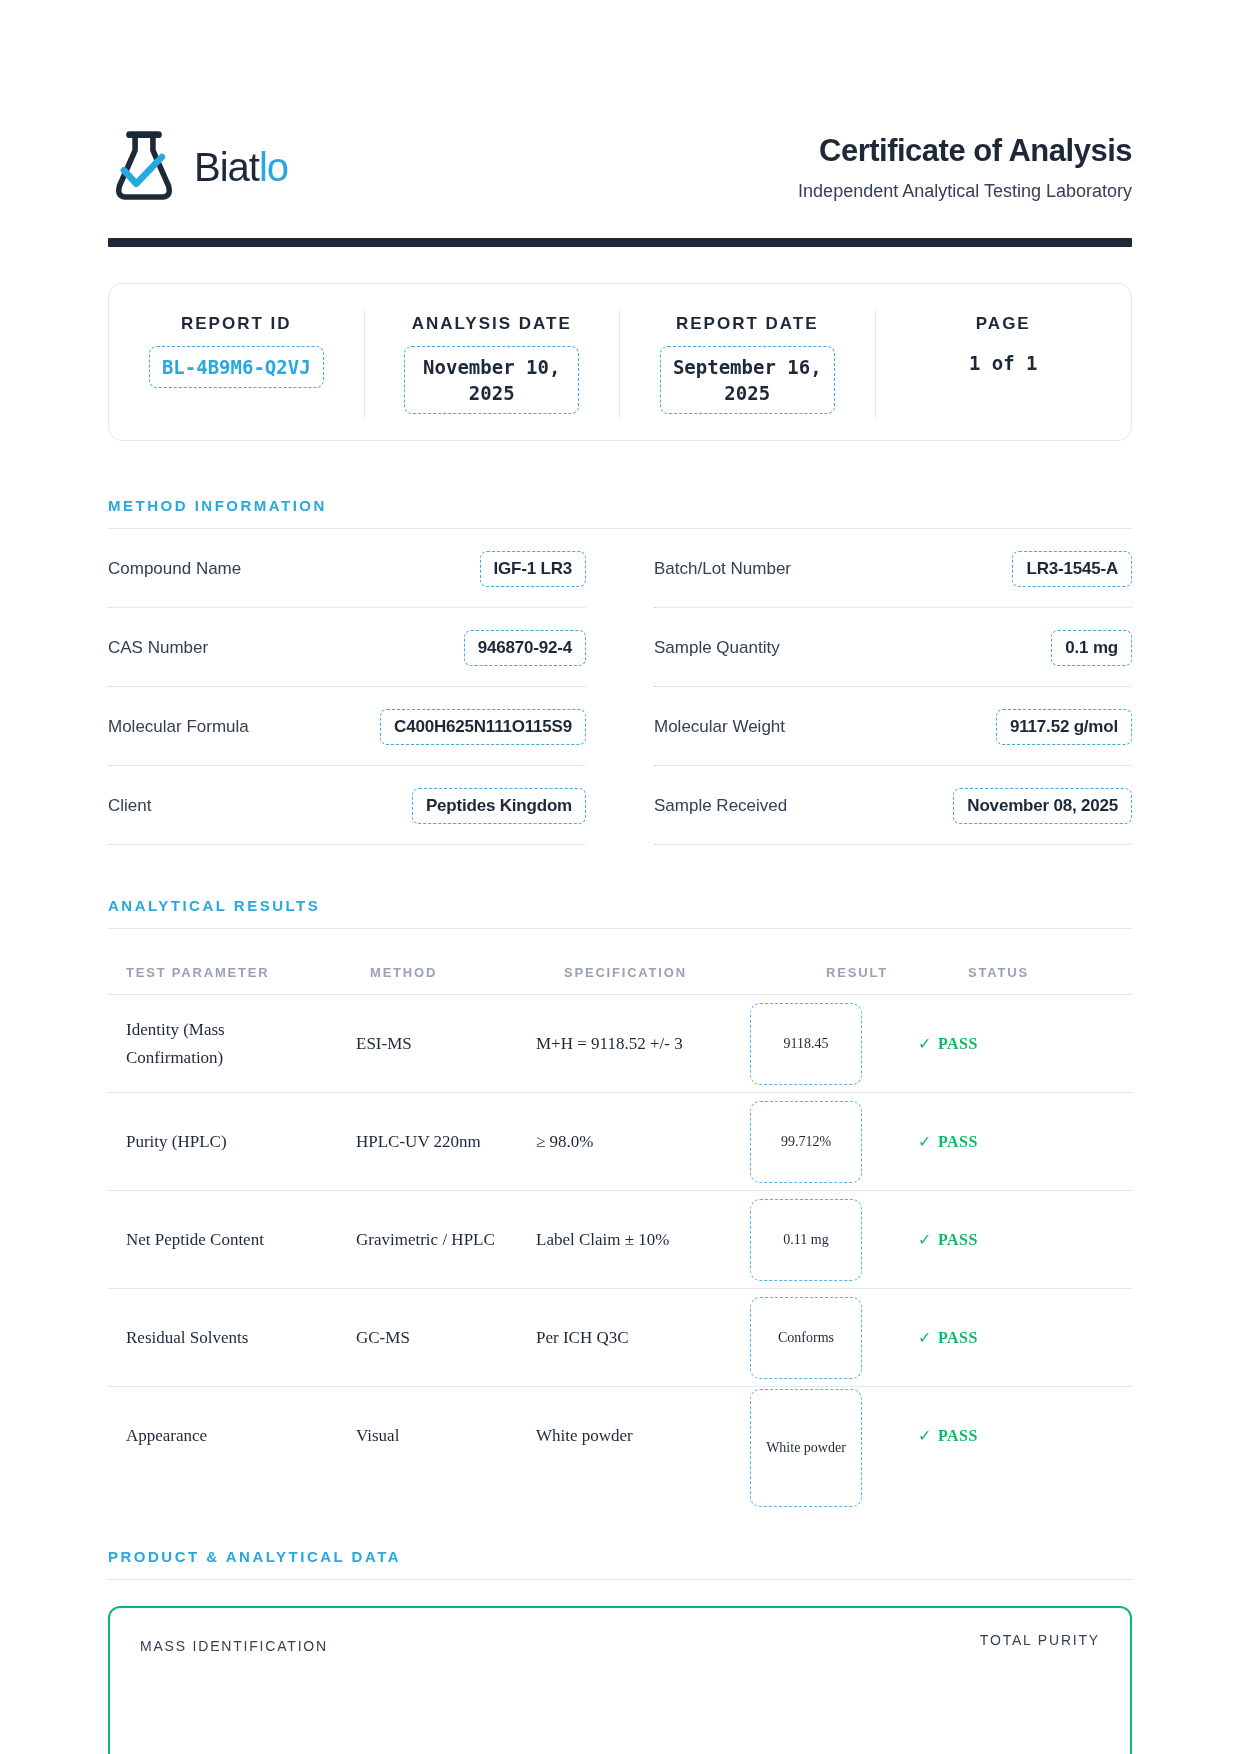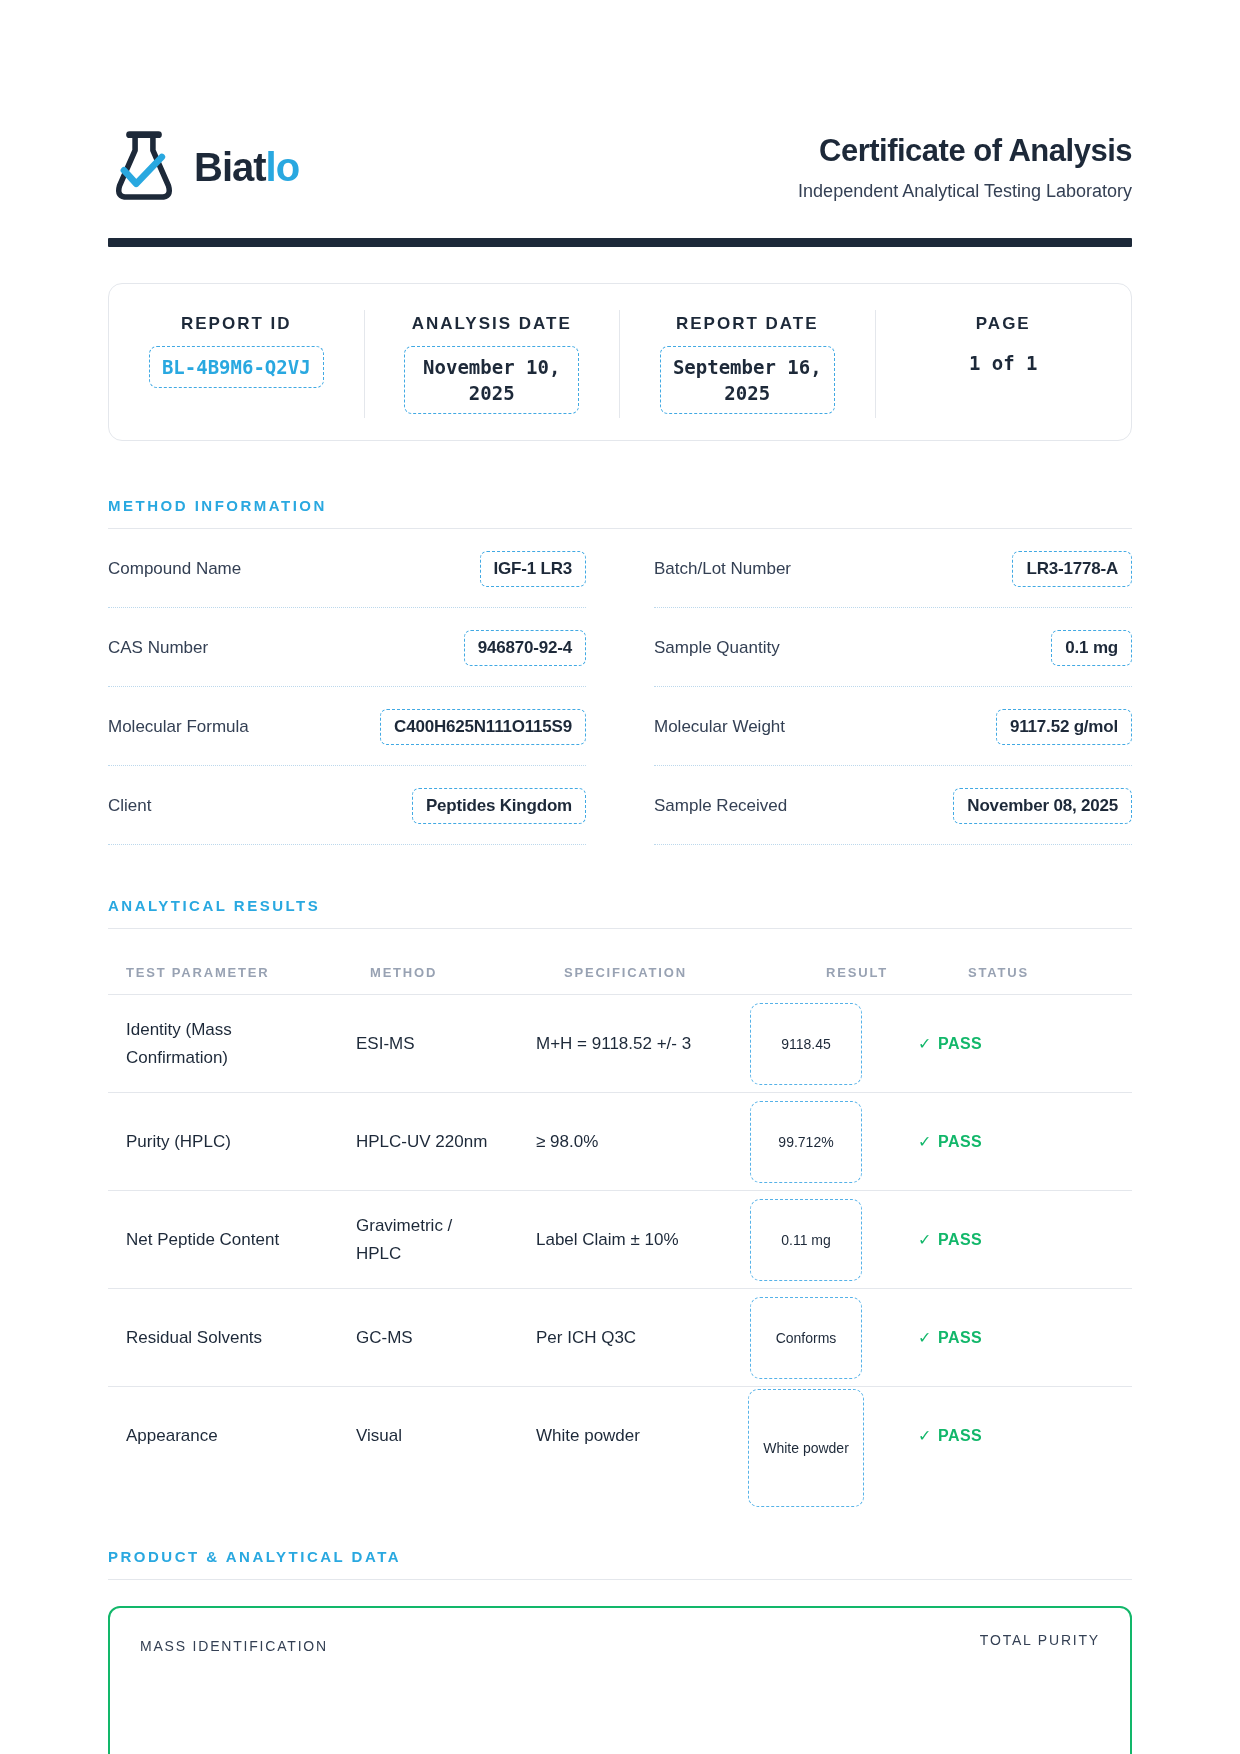--- a/index.html
+++ b/index.html
@@ -4,21 +4,21 @@
 <style>
   * { margin:0; padding:0; box-sizing:border-box; }
   html,body { width:1240px; height:1754px; overflow:hidden; background:#ffffff;
     font-family:"Liberation Sans", sans-serif; color:#1d2939; }
   .page { width:1240px; height:1754px; padding:0 108px; position:relative; overflow:hidden; }
 
   
   .header { display:flex; justify-content:space-between; align-items:center; padding-top:128px; }
   .brand { display:flex; align-items:center; gap:14px; }
   .brand-icon svg { display:block; }
-  .brand-name { font-size:40px; font-weight:700; letter-spacing:-1px; }
+  .brand-name { font-size:40px; font-weight:400; letter-spacing:-1px; }
   .brand-name .b1 { color:#1d2939; }
   .brand-name .b2 { color:#29a8e0; }
   .doc-title { text-align:right; }
   .doc-title h1 { font-size:31px; font-weight:700; color:#1d2939; letter-spacing:-0.5px; }
   .doc-title p { margin-top:12px; font-size:18px; color:#344054; }
   .top-rule { height:9px; background:#1d2939; margin-top:32px; border-radius:1px; }
 
   
   .meta-card { margin-top:36px; border:1px solid #e4e7ec; border-radius:14px;
     display:grid; grid-template-columns:1fr 1fr 1fr 1fr; padding:26px 0 22px 0; }
@@ -45,21 +45,21 @@
   .sample-label { font-size:17px; color:#344054; }
   .sample-value { border:1.5px dashed #41a9e3; border-radius:7px; padding:7px 13px;
     font-size:17px; font-weight:700; color:#1d2939; white-space:nowrap; letter-spacing:-0.2px; }
 
   
   .results-section { margin-top:52px; }
   .results-table { margin-top:10px; }
   .tr { display:grid; grid-template-columns:228px 178px 200px 172px 1fr; column-gap:2px; align-items:center; }
   .thead { padding:26px 0 14px 0;gap:16px; }
   .thead .th { font-size:13px; font-weight:600; letter-spacing:1.8px; color:#98a2b3; padding-left:18px; }
-  .row { border-top:1px solid #e4e7ec; padding:8px 0; min-height:98px; position:relative; }
+  .row { border-top:1px solid #e4e7ec; padding:8px 0; min-height:98px; position:relative;font-family:Liberation Serif, serif; }
   .row:first-of-type { border-top:none; }
   .cell { font-size:17px; line-height:28px; color:#1d2939; padding-left:18px; padding-right:18px; }
   .result-cell { display:flex; justify-content:center; }
   .result-box { position:relative; z-index:2; background:#ffffff; border:1.5px dashed #56b2e8;
     border-radius:10px; min-width:112px; min-height:82px; margin:-16px 0;
     display:flex; align-items:center; justify-content:center; text-align:center;
     font-size:14px; line-height:28px; color:#1d2939; padding:10px 14px; }
   .status-cell { padding-left:24px; }
   .status { color:#12b76a; font-weight:700; font-size:16px; letter-spacing:0.5px; white-space:nowrap; }
   .status .chk { font-weight:400; margin-right:6px; }
@@ -131,21 +131,21 @@
           <span class="sample-value">C400H625N111O115S9</span>
         </div>
         <div class="sample-row">
           <span class="sample-label">Client</span>
           <span class="sample-value">Peptides Kingdom</span>
         </div>
       </div>
       <div class="sample-col">
         <div class="sample-row">
           <span class="sample-label">Batch/Lot Number</span>
-          <span class="sample-value">LR3-1778-A</span>
+          <span class="sample-value">LR3-1545-A</span>
         </div>
         <div class="sample-row">
           <span class="sample-label">Sample Quantity</span>
           <span class="sample-value">0.1 mg</span>
         </div>
         <div class="sample-row">
           <span class="sample-label">Molecular Weight</span>
           <span class="sample-value">9117.52 g/mol</span>
         </div>
         <div class="sample-row">

